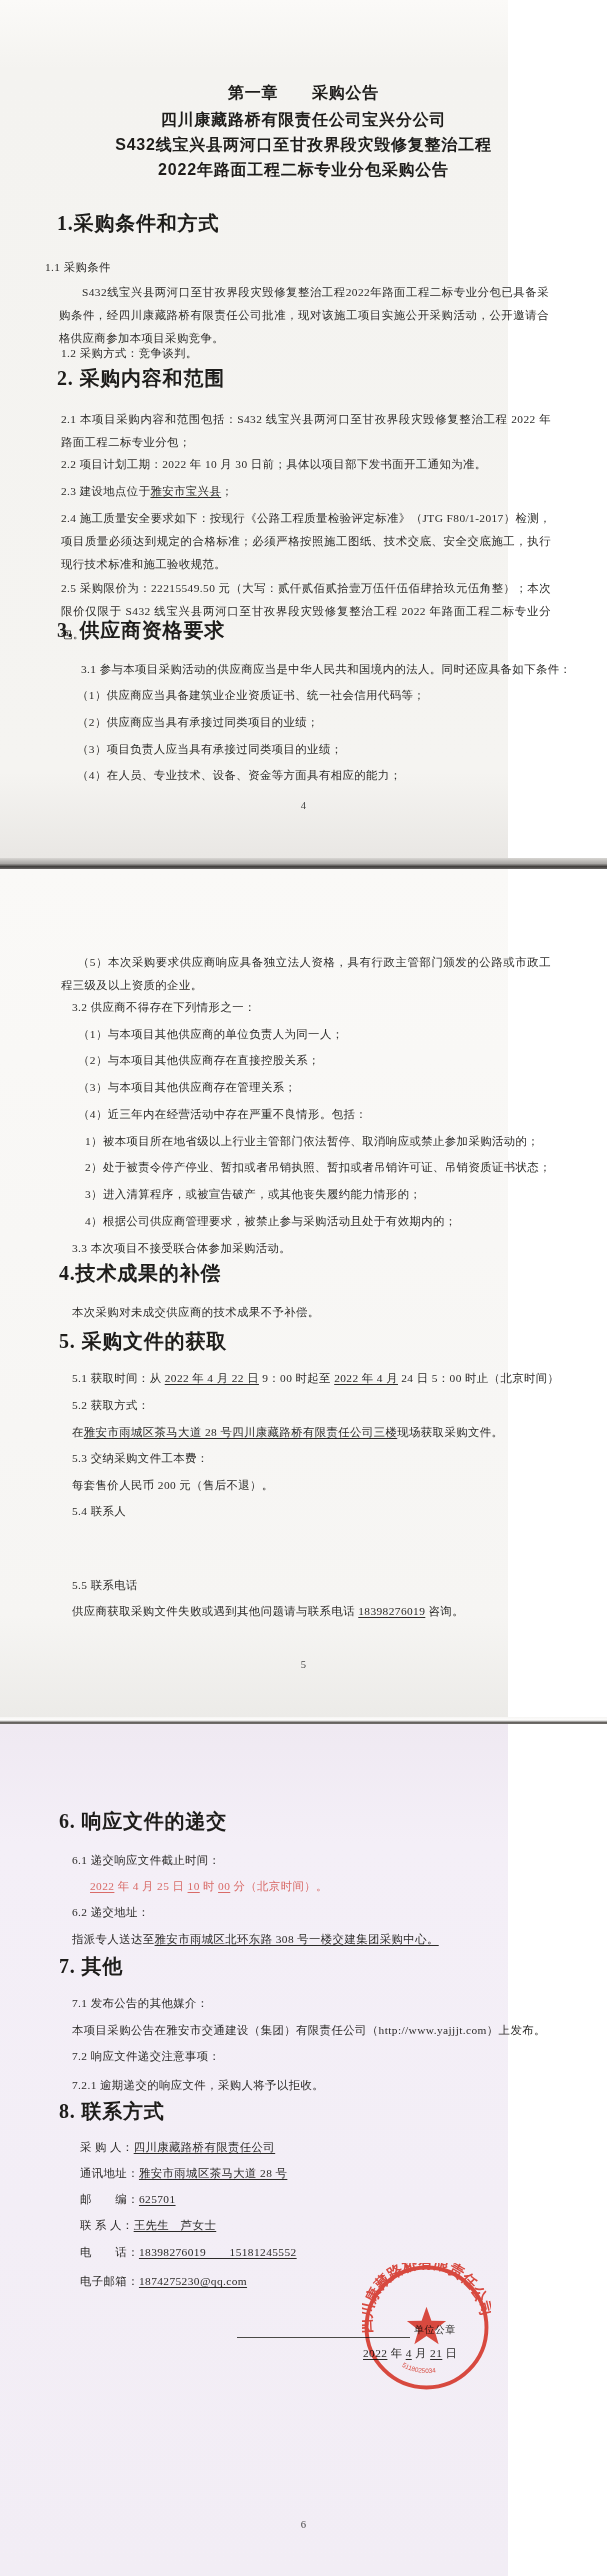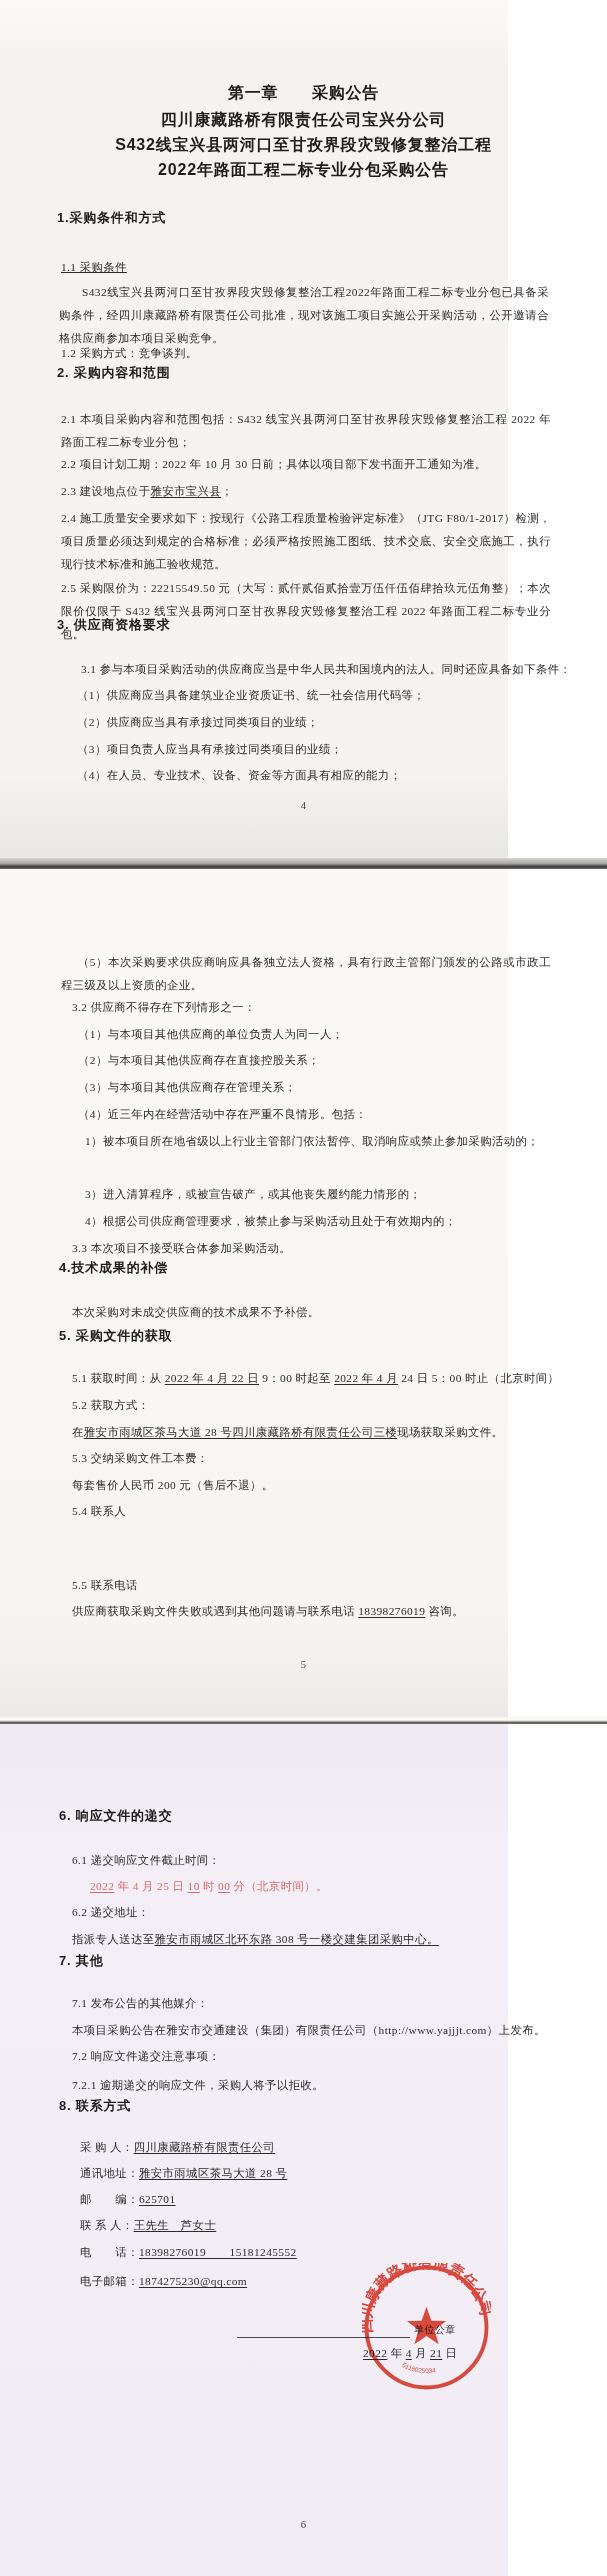--- a/index.html
+++ b/index.html
@@ -11,21 +11,21 @@
         background:linear-gradient(180deg,#d8d6d3,#a9a7a4 50%,#403e3c 78%,#6b6967);}
   #p2{top:869px;height:848px;background:linear-gradient(180deg,#faf9f7,#f6f5f3 88%,#ecebe8);}
   #gap2{position:absolute;top:1717px;left:0;width:607px;height:6.8px;
         background:linear-gradient(180deg,#f6f5f3,#fdfdfc 45%,#56534f 82%,#7c7a77);}
   #p3{top:1724px;height:852px;background:linear-gradient(180deg,#efe9f2,#f4eff7 14%,#f2edf5);}
   .blk{position:absolute;white-space:nowrap;font-size:11.4px;color:#2c2b29;letter-spacing:0.4px;line-height:1.4;}
   .wrap{white-space:normal;width:490px;line-height:23px;text-align:justify;}
   .ind{text-indent:23px;}
   .ind2{text-indent:16.7px;}
   .ind3{text-indent:13.7px;}
-  .hd{font-family:Liberation Sans, sans-serif;font-weight:700;font-size:13px;
+  .hd{font-family:Liberation Serif, serif;font-weight:700;font-size:20px;
       color:#1e1d1b;letter-spacing:0.8px;}
   .title{font-family:"Liberation Sans","DejaVu Sans",sans-serif;font-weight:700;font-size:16px;
          color:#1e1d1b;text-align:center;width:607px;left:0;letter-spacing:0.8px;}
   .u{text-decoration:underline;text-underline-offset:2.3px;}
   .red{color:#d96b68;margin-left:18px;}
   .pagenum{width:607px;left:0;text-align:center;font-size:10.6px;color:#444;letter-spacing:0;}
   .sig-line{position:absolute;width:173px;border-top:1.5px solid #4a4947;}
   .seal{position:absolute;mix-blend-mode:multiply;opacity:.9;}
   .seal-label{font-family:"Liberation Sans","DejaVu Sans",sans-serif;font-size:10px;color:#33322f;}
 </style>
@@ -34,21 +34,21 @@
 
 <div id="shot">
 
   <div class="page" id="p1">
     <div class="blk title" style="top:82px;">第一章　　采购公告</div>
     <div class="blk title" style="top:109px;">四川康藏路桥有限责任公司宝兴分公司</div>
     <div class="blk title" style="top:134px;">S432线宝兴县两河口至甘孜界段灾毁修复整治工程</div>
     <div class="blk title" style="top:159px;">2022年路面工程二标专业分包采购公告</div>
 
     <div class="blk hd" style="top:209px;left:57px;">1.采购条件和方式</div>
-    <div class="blk" style="top:260px;left:61px;text-decoration:underline;">1.1 采购条件</div>
+    <div class="blk" style="top:260px;left:45px;">1.1 采购条件</div>
     <div class="blk wrap ind" style="top:281px;left:59px;">S432线宝兴县两河口至甘孜界段灾毁修复整治工程2022年路面工程二标专业分包已具备采购条件，经四川康藏路桥有限责任公司批准，现对该施工项目实施公开采购活动，公开邀请合格供应商参加本项目采购竞争。</div>
     <div class="blk" style="top:346px;left:61px;">1.2 采购方式：竞争谈判。</div>
 
     <div class="blk hd" style="top:364px;left:57px;">2. 采购内容和范围</div>
     <div class="blk wrap" style="top:408px;left:61px;">2.1 本项目采购内容和范围包括：S432 线宝兴县两河口至甘孜界段灾毁修复整治工程 2022 年路面工程二标专业分包；</div>
     <div class="blk" style="top:457px;left:61px;">2.2 项目计划工期：2022 年 10 月 30 日前；具体以项目部下发书面开工通知为准。</div>
     <div class="blk" style="top:484px;left:61px;"><span>2.3 建设地点位于</span><span class="u">雅安市宝兴县</span><span>；</span></div>
     <div class="blk wrap" style="top:507px;left:61px;">2.4 施工质量安全要求如下：按现行《公路工程质量检验评定标准》（JTG F80/1-2017）检测，项目质量必须达到规定的合格标准；必须严格按照施工图纸、技术交底、安全交底施工，执行现行技术标准和施工验收规范。</div>
     <div class="blk wrap" style="top:577px;left:61px;">2.5 采购限价为：22215549.50 元（大写：贰仟贰佰贰拾壹万伍仟伍佰肆拾玖元伍角整）；本次限价仅限于 S432 线宝兴县两河口至甘孜界段灾毁修复整治工程 2022 年路面工程二标专业分包。</div>
 
@@ -64,20 +64,21 @@
   <div id="gap1"></div>
 
   <div class="page" id="p2">
     <div class="blk wrap ind2" style="top:82px;left:61px;">（5）本次采购要求供应商响应具备独立法人资格，具有行政主管部门颁发的公路或市政工程三级及以上资质的企业。</div>
     <div class="blk" style="top:131px;left:72px;">3.2 供应商不得存在下列情形之一：</div>
     <div class="blk" style="top:158px;left:78px;">（1）与本项目其他供应商的单位负责人为同一人；</div>
     <div class="blk" style="top:184px;left:78px;">（2）与本项目其他供应商存在直接控股关系；</div>
     <div class="blk" style="top:211px;left:78px;">（3）与本项目其他供应商存在管理关系；</div>
     <div class="blk" style="top:238px;left:78px;">（4）近三年内在经营活动中存在严重不良情形。包括：</div>
     <div class="blk" style="top:265px;left:85px;">1）被本项目所在地省级以上行业主管部门依法暂停、取消响应或禁止参加采购活动的；</div>
+    <div class="blk" style="top:291px;left:85px;">2）处于被责令停产停业、暂扣或者吊销执照、暂扣或者吊销许可证、吊销资质证书状态；</div>
     <div class="blk" style="top:318px;left:85px;">3）进入清算程序，或被宣告破产，或其他丧失履约能力情形的；</div>
     <div class="blk" style="top:345px;left:85px;">4）根据公司供应商管理要求，被禁止参与采购活动且处于有效期内的；</div>
     <div class="blk" style="top:372px;left:72px;">3.3  本次项目不接受联合体参加采购活动。</div>
 
     <div class="blk hd" style="top:390px;left:59px;">4.技术成果的补偿</div>
     <div class="blk" style="top:436px;left:72px;">本次采购对未成交供应商的技术成果不予补偿。</div>
 
     <div class="blk hd" style="top:458px;left:59px;">5.  采购文件的获取</div>
     <div class="blk" style="top:502px;left:72px;"><span>5.1 获取时间：从 </span><span class="u">2022 年 4 月 22 日</span><span> 9：00 时起至 </span><span class="u">2022 年 4 月</span><span> 24 日 5：00 时止（北京时间）</span></div>
     <div class="blk" style="top:529px;left:72px;">5.2  获取方式：</div>

